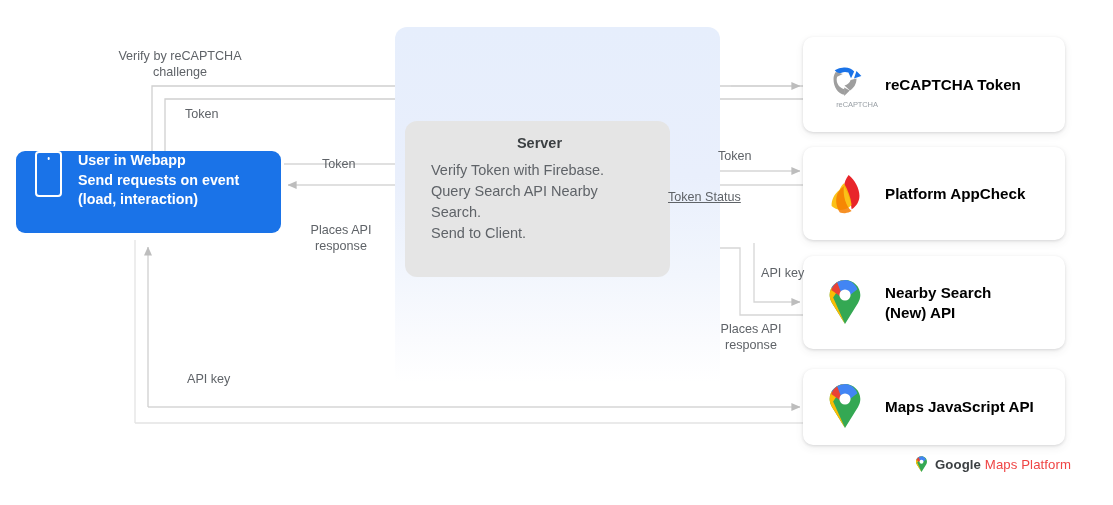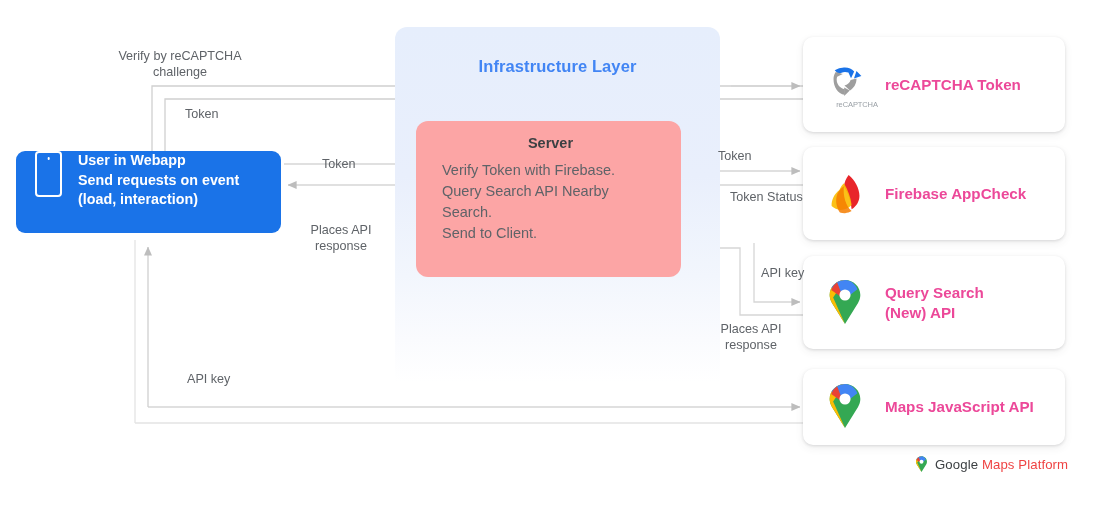--- a/index.html
+++ b/index.html
@@ -45,25 +45,25 @@
     text-align: center;
     font-size: 16.5px;
     font-weight: bold;
     color: #4285f4;
     letter-spacing: 0.1px;
   }
 
   
   .server-card {
     position: absolute;
-    left: 416px;
+    left: 405px;
     top: 121px;
     width: 265px;
     height: 156px;
-    background: #fca5a5;
+    background: #e5e5e5;
     border-radius: 12px;
     box-sizing: border-box;
     padding: 14px 22px 0 26px;
   }
   .server-title {
     text-align: center;
     font-size: 14.5px;
     font-weight: bold;
     color: #3c4043;
     margin-bottom: 9px;
@@ -128,21 +128,21 @@
     box-shadow: 0 1px 3px rgba(60,64,67,0.16), 0 3px 8px rgba(60,64,67,0.08);
     display: flex;
     align-items: center;
     box-sizing: border-box;
     padding-left: 20px;
   }
   .svc-label {
     margin-left: 18px;
     font-size: 15.2px;
     font-weight: bold;
-    color: #ec4899;
+    color: #000000;
     line-height: 20px;
     white-space: pre-line;
   }
   #card-recaptcha { top: 37px;  height: 95px; }
   #card-firebase  { top: 147px; height: 93px; }
   #card-nearby    { top: 256px; height: 93px; }
   #card-mapsjs    { top: 369px; height: 76px; }
 
   .logo-wrap {
     position: relative;
@@ -177,21 +177,21 @@
     top: 456px;
     display: flex;
     align-items: center;
   }
   .gmp-text {
     margin-left: 7px;
     font-size: 13.2px;
     color: #3c4043;
     letter-spacing: 0.1px;
   }
-  .gmp-text b { font-weight: normal; margin-top: 21px; }
+  .gmp-text b { font-weight: bold; margin-top: 21px; }
   .gmp-text span { color: #ef4444; }
 </style>
 </head>
 <body>
 
 <div id="stage">
 
   <svg id="wires" viewBox="0 0 1113 505">
     <defs>
       <marker id="ah" markerWidth="9" markerHeight="8" refX="8.6" refY="4" orient="auto" markerUnits="userSpaceOnUse">
@@ -220,21 +220,20 @@
 
       <path d="M148,407 L800,407" marker-end="url(#ah)"></path>
       <path d="M148,407 L148,247" marker-end="url(#ah)" stroke="#d0d0d0"></path>
 
       <path d="M135,423 L810,423" stroke="#e3e3e3"></path>
       <path d="M135,423 L135,240" stroke="#e3e3e3"></path>
     </g>
   </svg>
 
   <div class="infra-panel"></div>
-  <div class="infra-title">Infrastructure Layer</div>
 
   <div class="server-card">
     <div class="server-title">Server</div>
     <div class="server-body">Verify Token with Firebase.
 Query Search API Nearby Search.
 Send to Client.</div>
   </div>
 
   <div class="user-box">
     <div class="phone-icon"></div>
@@ -259,35 +258,35 @@
   </div>
 
   <div class="svc-card" id="card-firebase">
     <div class="logo-wrap">
       <svg width="36" height="40" viewBox="0 0 36 44">
         <path d="M22 1c-3 3.8-4.7 8.3-5.2 12.6 5 8.5 7.8 17 8.5 25.3 5.1-3 8.6-8.5 8.6-14.9C33.9 15.7 28.8 6.4 22 1z" fill="#e8252a"></path>
         <path d="M11.8 17.6c-2.6 2-4.9 4.7-6.4 7.8C3.8 28.6 3 32 3.3 35.3c2.7 2.4 6.1 4 9.9 4.4 5-.4 9.2-2.4 12.1-5.5-.9-7.9-3.7-15.9-8.4-23.9-1.9 1.7-3.7 4.2-5.1 7.3z" fill="#fbbc04" opacity="0.92"></path>
         <path d="M16.8 13.6c-.6 5-.2 10.2 1.3 15.3 1.5 5 4 9.1 7.2 11.9-2.1 1.3-4.6 2.1-7.2 2.3-2 .1-3.9-.2-5.7-.8C9.3 38 7.6 31.8 8.6 25.6c.7-4.5 3.6-9 8.2-12z" fill="#f57c00" opacity="0.85"></path>
       </svg>
     </div>
-    <div class="svc-label">Firebase AppCheck</div>
+    <div class="svc-label">Platform AppCheck</div>
   </div>
 
   <div class="svc-card" id="card-nearby">
     <div class="logo-wrap">
       <svg width="38" height="46" viewBox="0 0 38 48">
         <path d="M19 0C10.2 0 3 7 3 15.7c0 3 .9 5.8 2.4 8.2L19 46l13.6-22.1c1.5-2.4 2.4-5.2 2.4-8.2C35 7 27.8 0 19 0z" fill="#34a853"></path>
         <path d="M19 0C10.2 0 3 7 3 15.7c0 3 .9 5.8 2.4 8.2L19 46 6.6 18.2 19 0z" fill="#fbbc04"></path>
         <path d="M19 0C12.9 0 7.6 3.4 4.9 8.4l12.9 12.3L32 9.6C29.5 3.9 24.7 0 19 0z" fill="#4285f4"></path>
         <path d="M4.9 8.4C3.7 10.6 3 13.1 3 15.7c0 1.3.2 2.5.5 3.7l13-6.8L4.9 8.4z" fill="#1a73e8" opacity="0"></path>
         <path d="M10.9 2.5C7.9 4.4 5.7 7.2 4.6 10.5l12.6 8.9-6.3-16.9z" fill="#ea4335"></path>
         <circle cx="19" cy="15.7" r="5.8" fill="#ffffff"></circle>
       </svg>
     </div>
-    <div class="svc-label">Query Search
+    <div class="svc-label">Nearby Search
 (New) API</div>
   </div>
 
   <div class="svc-card" id="card-mapsjs">
     <div class="logo-wrap">
       <svg width="38" height="46" viewBox="0 0 38 48">
         <path d="M19 0C10.2 0 3 7 3 15.7c0 3 .9 5.8 2.4 8.2L19 46l13.6-22.1c1.5-2.4 2.4-5.2 2.4-8.2C35 7 27.8 0 19 0z" fill="#34a853"></path>
         <path d="M19 0C10.2 0 3 7 3 15.7c0 3 .9 5.8 2.4 8.2L19 46 6.6 18.2 19 0z" fill="#fbbc04"></path>
         <path d="M19 0C12.9 0 7.6 3.4 4.9 8.4l12.9 12.3L32 9.6C29.5 3.9 24.7 0 19 0z" fill="#4285f4"></path>
         <path d="M10.9 2.5C7.9 4.4 5.7 7.2 4.6 10.5l12.6 8.9-6.3-16.9z" fill="#ea4335"></path>
@@ -304,21 +303,21 @@
 
   <div class="wlabel" style="left:322px; top:156px;">Token</div>
 
   <div class="wlabel c" style="left:288px; top:222px; width:106px;">Places API
 response</div>
 
   <div class="wlabel" style="left:187px; top:371px;">API key</div>
 
   <div class="wlabel" style="left:718px; top:148px;">Token</div>
 
-  <div class="wlabel" style="left:730px; top:189px;">Token Status</div>
+  <div class="wlabel" style="left:668px; top:189px;text-decoration:underline;">Token Status</div>
 
   <div class="wlabel" style="left:761px; top:265px;">API key</div>
 
   <div class="wlabel c" style="left:703px; top:321px; width:96px;">Places API
 response</div>
 
   <div class="gmp-footer">
     <svg width="13" height="17" viewBox="0 0 38 48">
       <path d="M19 0C10.2 0 3 7 3 15.7c0 3 .9 5.8 2.4 8.2L19 46l13.6-22.1c1.5-2.4 2.4-5.2 2.4-8.2C35 7 27.8 0 19 0z" fill="#34a853"></path>
       <path d="M19 0C10.2 0 3 7 3 15.7c0 3 .9 5.8 2.4 8.2L19 46 6.6 18.2 19 0z" fill="#fbbc04"></path>

